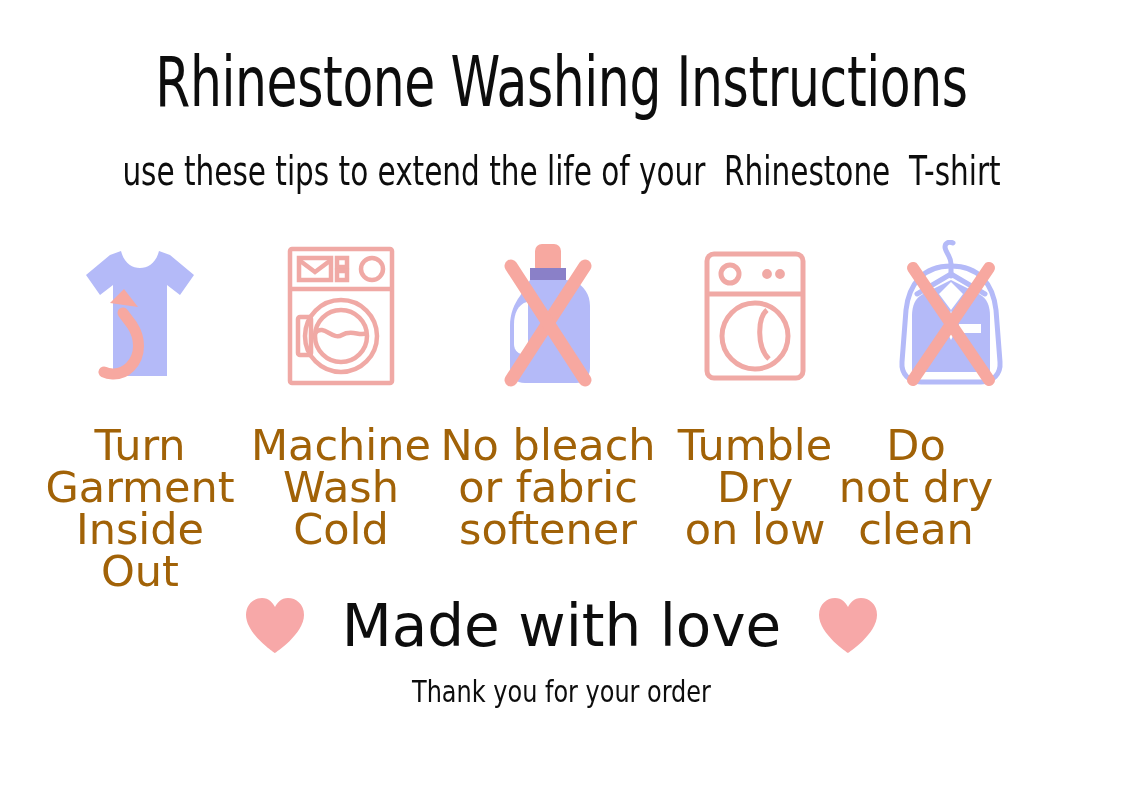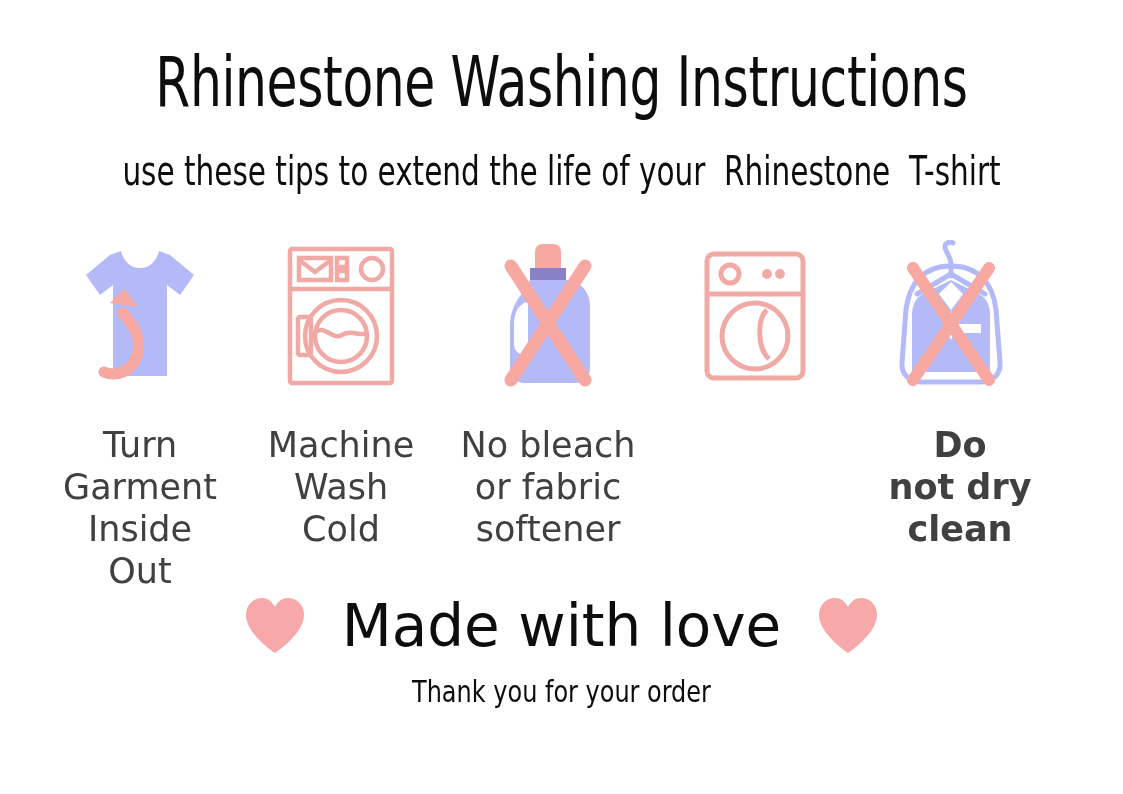--- a/index.html
+++ b/index.html
@@ -81,24 +81,24 @@
     left: 0;
     width: 1123px;
     height: 170px;
   }
   .label-cell {
     position: absolute;
     top: 0;
     width: 220px;
     text-align: center;
     font-family: "DejaVu Sans", sans-serif;
-    font-size: 35px;
+    font-size: 43px;
     line-height: 42px;
     font-weight: 400;
-    color: #404040;
+    color: #a16207;
     white-space: pre-line;
   }
 
   
   .made-row {
     position: absolute;
     top: 592px;
     left: 0;
     width: 1123px;
     display: flex;
@@ -226,21 +226,24 @@
     <div class="label-cell" style="left:30px;">Turn
 Garment
 Inside
 Out</div>
     <div class="label-cell" style="left:438px;">No bleach
 or fabric
 softener</div>
     <div class="label-cell" style="left:231px;">Machine
 Wash
 Cold</div>
-    <div class="label-cell" style="left:850px;font-weight:bold;">Do
+    <div class="label-cell" style="left:645px;">Tumble
+Dry
+on low</div>
+    <div class="label-cell" style="left:806px;">Do
 not dry
 clean</div>
   </div>
 
   <div class="made-row">
     <svg class="heart" width="62" height="58" viewBox="0 0 62 58">
       <path d="M31 56 C31 56 2 37 2 18 C2 7 10 1 18 1 C25 1 29 6 31 10 C33 6 37 1 44 1 C52 1 60 7 60 18 C60 37 31 56 31 56 Z" fill="#f7a8a8"></path>
     </svg>
     <div class="made-text">Made with love</div>
     <svg class="heart" width="62" height="58" viewBox="0 0 62 58">

